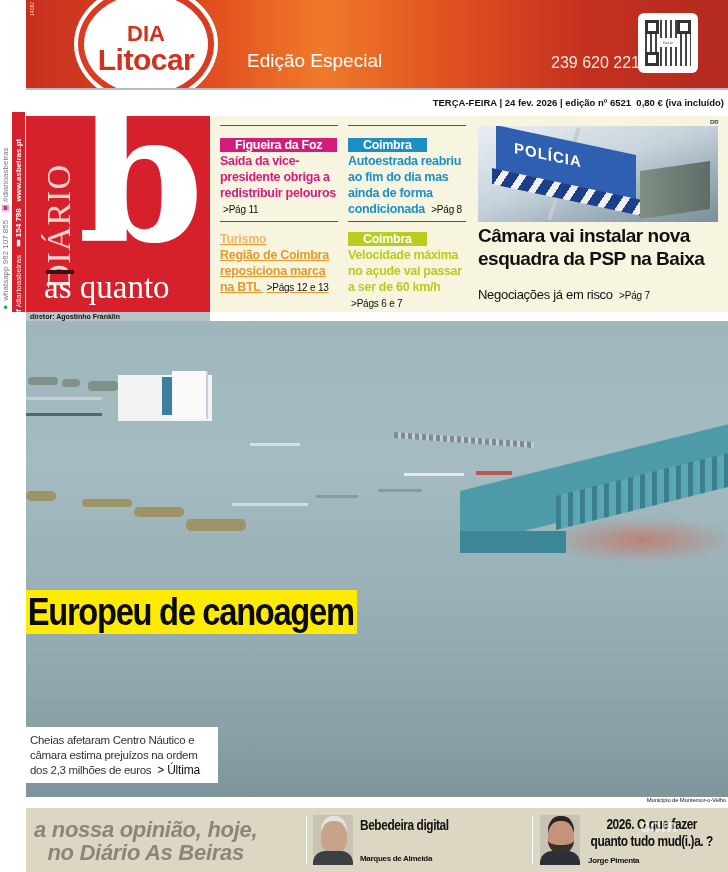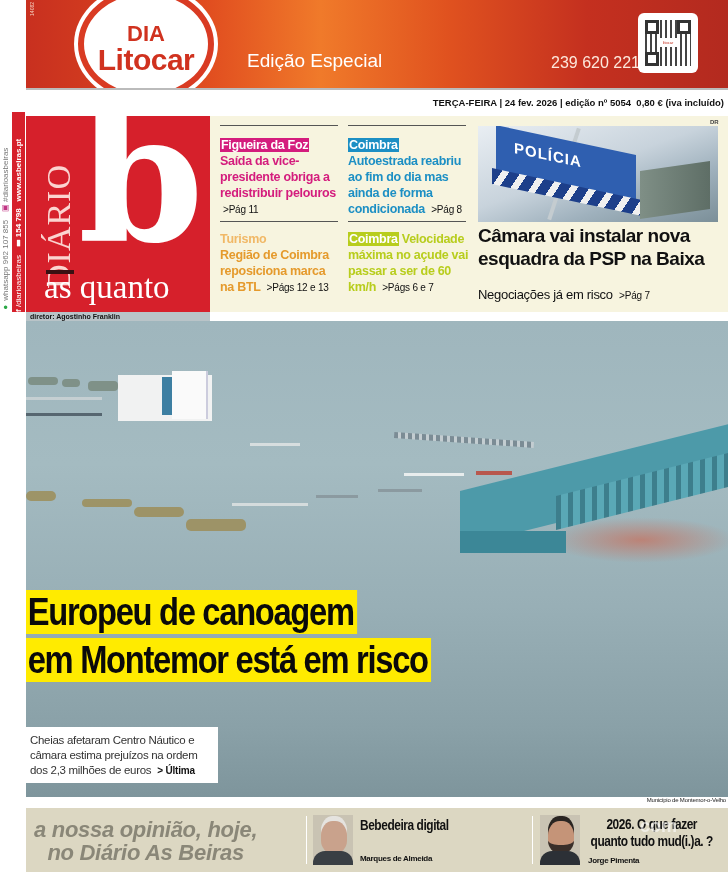--- a/index.html
+++ b/index.html
@@ -70,27 +70,27 @@
     writing-mode: vertical-rl; transform: rotate(180deg); line-height: 30px; letter-spacing: 1px;
   }
   .logo-bar { position: absolute; left: 20px; top: 154px; width: 28px; height: 4px; background: #3a1012; }
   .logo-asbeiras { position: absolute; left: 18px; top: 153px; color: #fff; font-family: "Liberation Serif", serif; font-size: 33px; line-height: 36px; }
   .director { position: absolute; left: 26px; top: 312px; width: 184px; height: 9px; background: #b9c4c8; font-size: 7px; font-weight: bold; color: #111; padding-left: 4px; line-height: 9px; }
 
   
   .teasers { position: absolute; left: 210px; top: 116px; width: 518px; height: 196px; background: #f7f4df; }
   .teaser { position: absolute; width: 122px; font-family: "Liberation Sans Narrow", "Liberation Sans", sans-serif; font-weight: bold; font-size: 12.5px; line-height: 16px; letter-spacing: -0.3px; }
   .teaser-rule { position: absolute; height: 1px; background: #555; width: 118px; }
-  .kicker { color: #fff; padding: 0 1px; margin-top: 14px; }
+  .kicker { color: #fff; padding: 0 15px; margin-top: 14px; }
   .pg { color: #111; font-weight: normal; font-size: 10px; letter-spacing: -0.2px; margin-left: 3px; }
   .t-magenta { color: #d41c7d; }
   .t-magenta .kicker { background: #d41c7d; }
   .t-blue { color: #1c8fc4; }
   .t-blue .kicker { background: #1c8fc4; }
-  .t-orange { color: #e59a2c; }
+  .t-orange { color: #e59a2c; text-decoration: underline; }
   .t-orange .kick-orange { color: #f1b866; }
   .t-lime { color: #b8cd1d; }
   .t-lime .kicker { background: #b8cd1d; }
 
   .police-photo {
     position: absolute; left: 478px; top: 126px; width: 240px; height: 96px; overflow: hidden;
     background: linear-gradient(160deg, #e9eef3 0%, #c8d3dc 45%, #9fb1bd 70%, #7b8f98 100%);
   }
   .police-sign {
     position: absolute; left: 18px; top: 14px; width: 140px; height: 46px; background: #2f5fb0;
@@ -134,21 +134,21 @@
     display: inline-block; background: #ffeb00; color: #0a0a0a;
     font-family: "Liberation Sans Narrow", "Liberation Sans", sans-serif; font-weight: bold;
     font-size: 38px; line-height: 44px; letter-spacing: -1.5px; padding: 0 4px 0 2px; margin-bottom: 4px;
     transform: scaleX(0.86); transform-origin: left center;
   }
   .deck {
     position: absolute; left: 26px; top: 727px; width: 192px; height: 56px; background: #ffffff;
     font-family: "Liberation Sans Narrow", "Liberation Sans", sans-serif;
     font-size: 11.5px; line-height: 15px; color: #333; padding: 6px 4px 0 4px; letter-spacing: -0.3px;
   }
-  .deck .pg { color: #111; font-weight: bold; font-size: 10px; }
+  .deck .pg { color: #111; font-weight: normal; font-size: 12px; }
   .credit { position: absolute; right: 2px; top: 797px; font-size: 6px; color: #222; letter-spacing: -0.2px; }
 
   
   .opinion { position: absolute; left: 26px; top: 808px; width: 702px; height: 68px; background: #dcd7c2; text-align: center; }
   .op-title {
     position: absolute; left: 8px; top: 10px; color: #8a8778; font-weight: bold; font-style: italic;
     font-size: 22px; line-height: 23px; letter-spacing: -0.3px;
   }
   .op-divider { position: absolute; top: 8px; width: 1px; height: 48px; background: #fff; }
   .op-photo { position: absolute; top: 7px; width: 40px; height: 50px; overflow: hidden; background: #c9c3b3; }
@@ -171,21 +171,21 @@
   <div class="banner-phone">239 620 221</div>
   <div class="qr">
     <div class="qr-inner">
       <span class="qr-logo">litocar</span>
     </div>
   </div>
 </div>
 <div class="banner-rule"></div>
 
 <div class="dateline">
-  <span>TERÇA-FEIRA</span> | <span>24 fev. 2026</span> | <span>edição nº 5054</span>&nbsp;&nbsp;<span>0,80 € (iva incluído)</span>
+  <span>TERÇA-FEIRA</span> | <span>24 fev. 2026</span> | <span>edição nº 6521</span>&nbsp;&nbsp;<span>0,80 € (iva incluído)</span>
 </div>
 
 <div class="vstrip">
   <div class="vstrip-grey">
     <span style="color:#2aa846;">●</span>
     <span>whatsapp 962 107 855</span>
     &nbsp;
     <span style="color:#c13584;">▣</span>
     <span>#diarioasbeiras</span>
   </div>
@@ -269,21 +269,20 @@
   <div class="ph-reeds" style="left:108px; top:186px; width:50px;"></div>
   <div class="ph-reeds" style="left:160px; top:198px; width:60px; height:12px;"></div>
   <div class="ph-stain"></div>
   <div class="ph-roof"></div>
   <div class="ph-roof-ribs"></div>
   <div class="ph-roof-front"></div>
 </div>
 
 <div class="headline">
   <div><span class="headline-line">Europeu de canoagem</span></div>
-  <div><span class="headline-line">em Montemor está em risco</span></div>
 </div>
 
 <div class="deck">
   <span>Cheias afetaram Centro Náutico e câmara estima prejuízos na ordem dos 2,3 milhões de euros</span>
   <span class="pg">&gt; Última</span>
 </div>
 <div class="credit">Município de Montemor-o-Velho</div>
 
 <div class="opinion">
   <div class="op-title">

